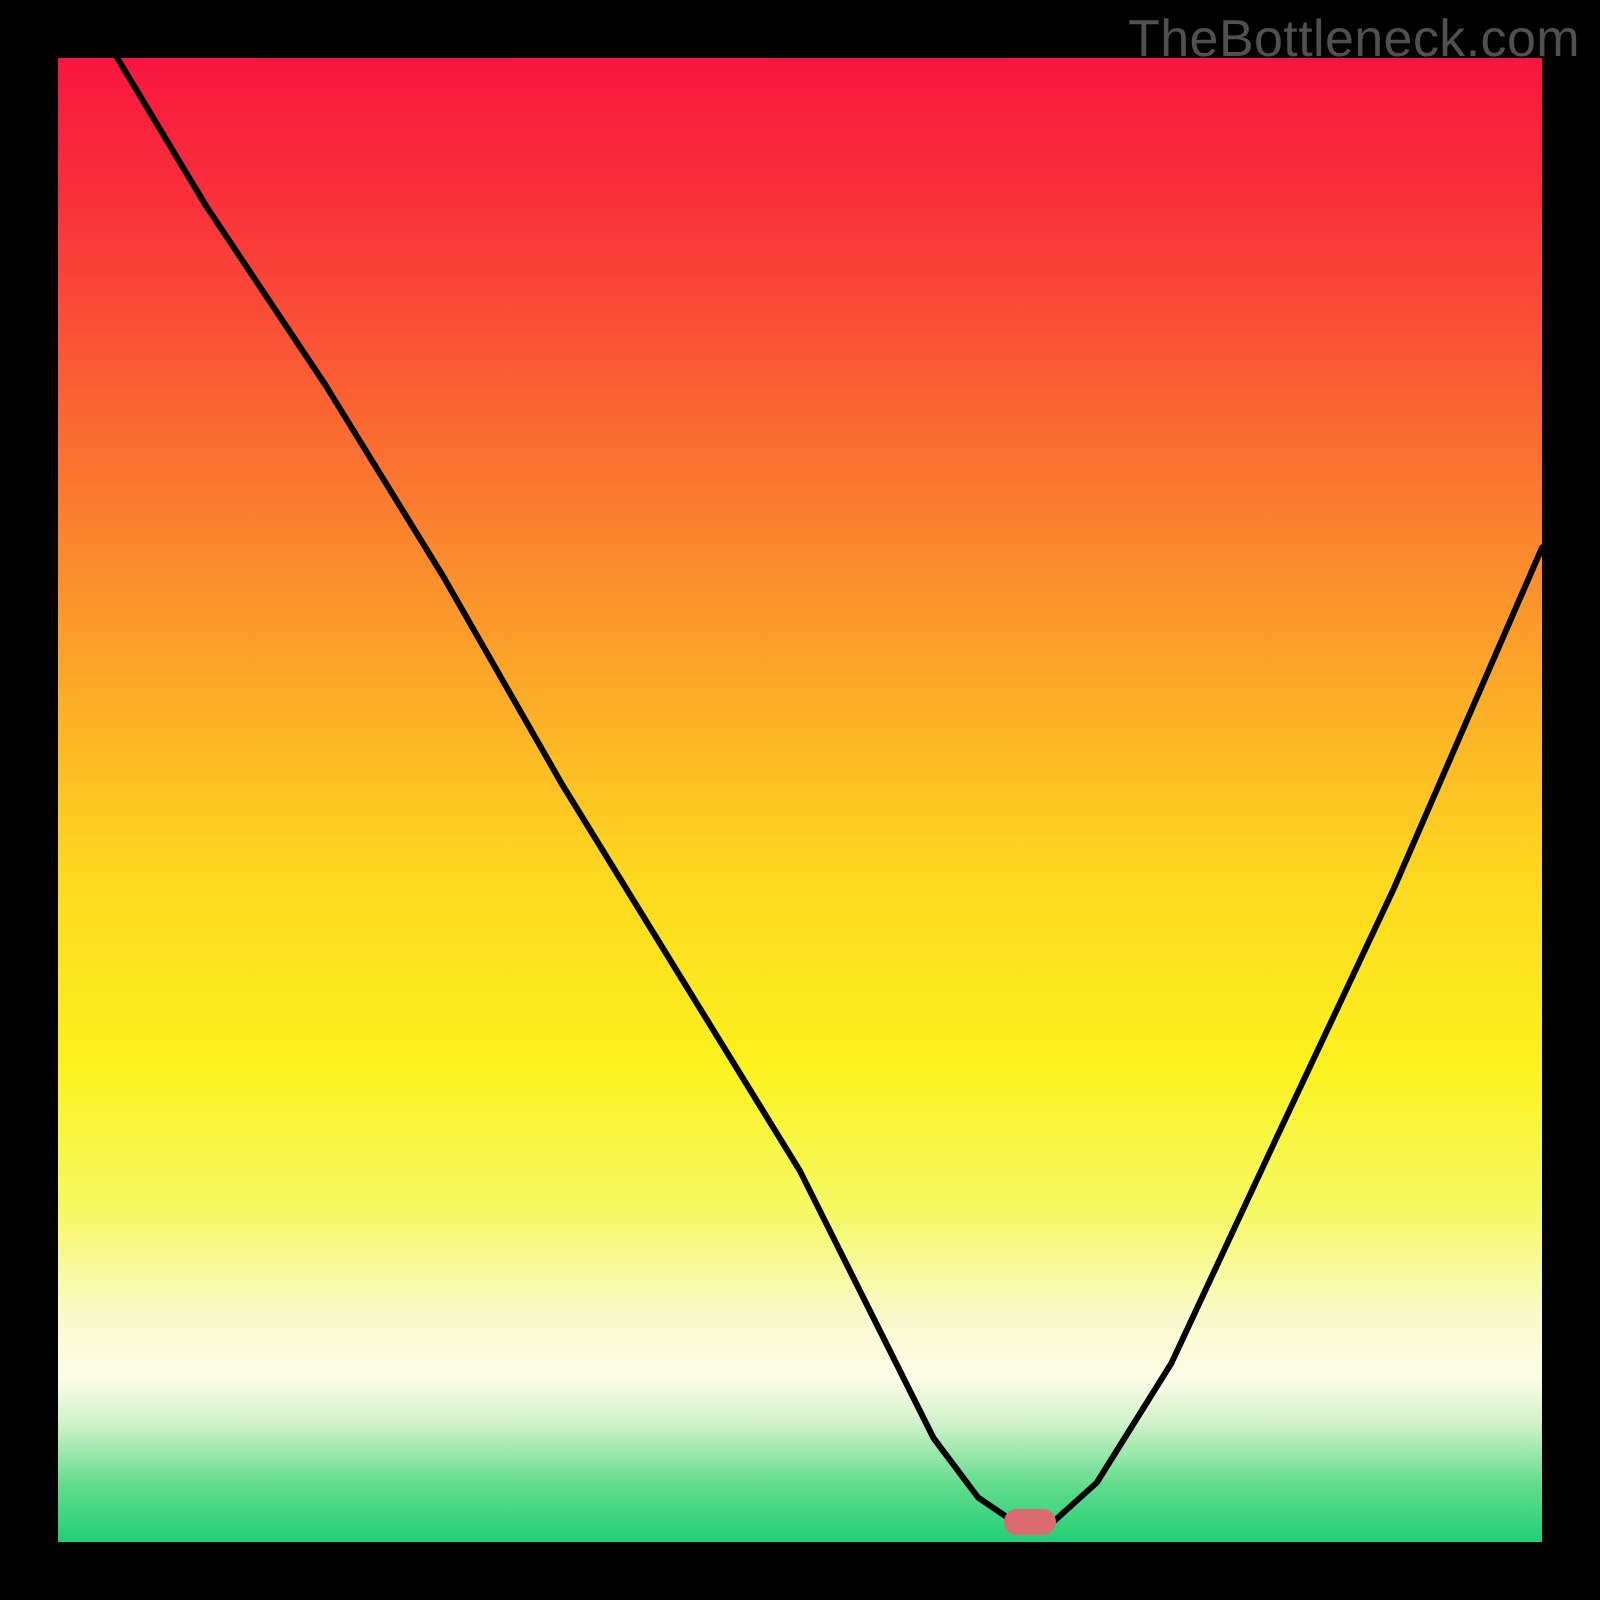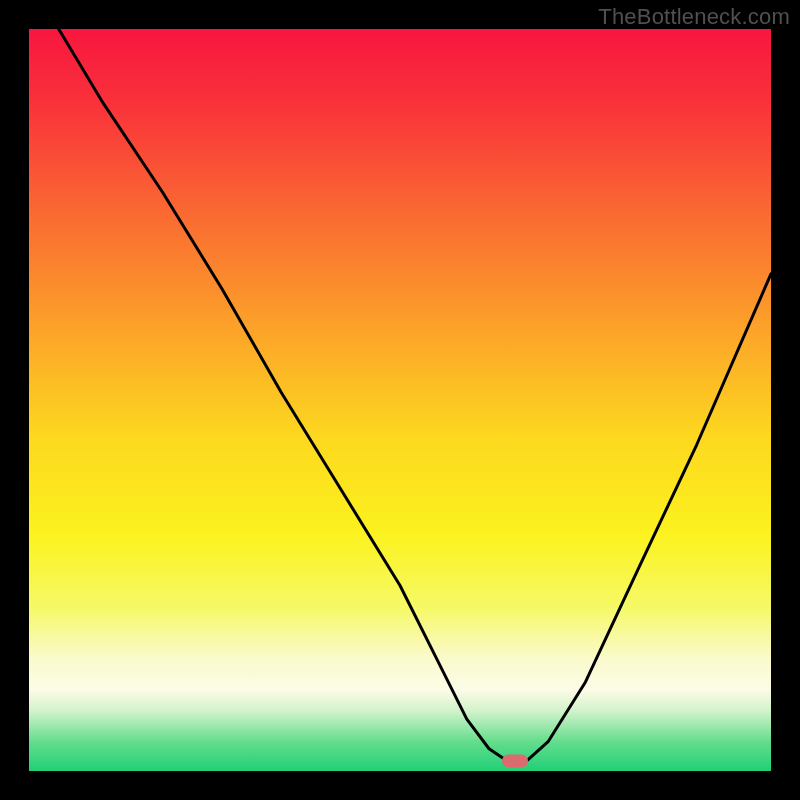--- a/index.html
+++ b/index.html
@@ -23,21 +23,21 @@
     top: 29px;
     width: 742px;
     height: 742px;
     
   }
   .watermark {
     position: absolute;
     top: 4px;
     right: 10px;
     color: #505050;
-    font-size: 22px;
+    font-size: 26px;
     font-weight: 500;
     letter-spacing: 0.2px;
   }
   svg.curve {
     position: absolute;
     left: 0;
     top: 0;
     width: 742px;
     height: 742px;
     overflow: visible;

